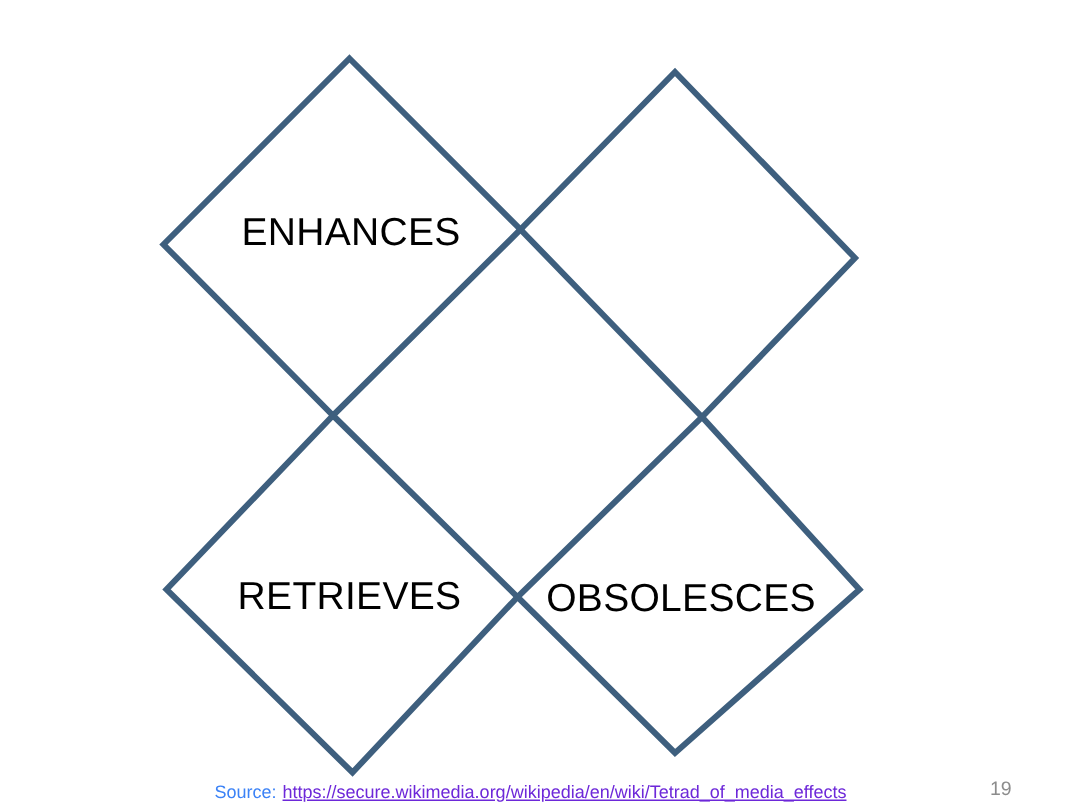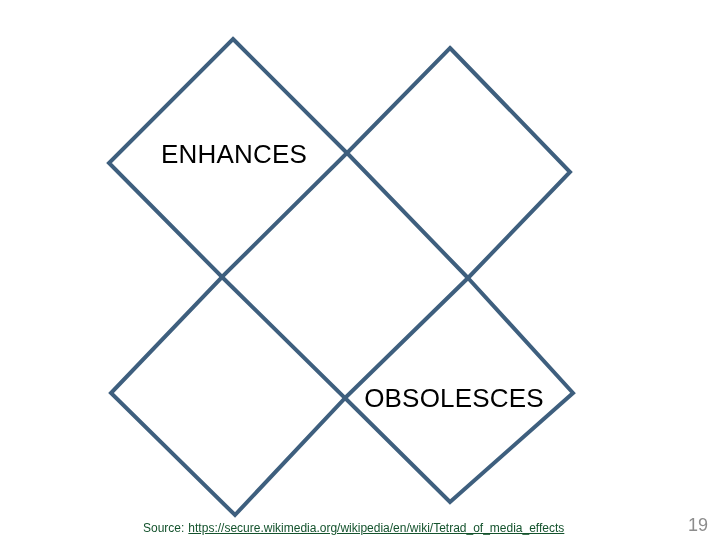--- a/index.html
+++ b/index.html
@@ -81,37 +81,37 @@
     top: 521px;
     margin: 0;
     font-family: "Liberation Sans", sans-serif;
     font-size: 12px;
     line-height: 14px;
     color: #000000;
     white-space: nowrap;
     user-select: none;
   }
   #source-label {
-    color: #14532d;
+    color: #3b82f6;
   }
   #source-url {
-    color: #14532d;
+    color: #6d28d9;
     text-decoration: underline;
     margin-left: 4px;
     cursor: pointer;
   }
 
   
   #page-number {
     position: absolute;
-    left: 688px;
+    left: 660px;
     top: 518px;
     margin: 0;
     font-family: "Liberation Sans", sans-serif;
-    font-size: 18px;
+    font-size: 13px;
     line-height: 15px;
     color: #8C8C8C;
     user-select: none;
   }
 </style>
 </head>
 <body>
 
 <div id="slide">
 
@@ -123,20 +123,21 @@
 
     <polygon points="222,277 345,398 235,515 111,393" fill="none" stroke="#3E5F7E" stroke-width="4" stroke-linejoin="miter"></polygon>
 
     <polygon points="468,278 573,393 450,502 345,398" fill="none" stroke="#3E5F7E" stroke-width="4" stroke-linejoin="miter"></polygon>
   </svg>
 
   <p class="quad-label" id="label-enhances">ENHANCES</p>
 
 
 
+  <p class="quad-label" id="label-retrieves">RETRIEVES</p>
 
   <p class="quad-label" id="label-obsolesces">OBSOLESCES</p>
 
   <p id="source-line">
     <span id="source-label">Source:</span><a id="source-url" href="#">https://secure.wikimedia.org/wikipedia/en/wiki/Tetrad_of_media_effects</a>
   </p>
 
   <p id="page-number">19</p>
 
 </div>

